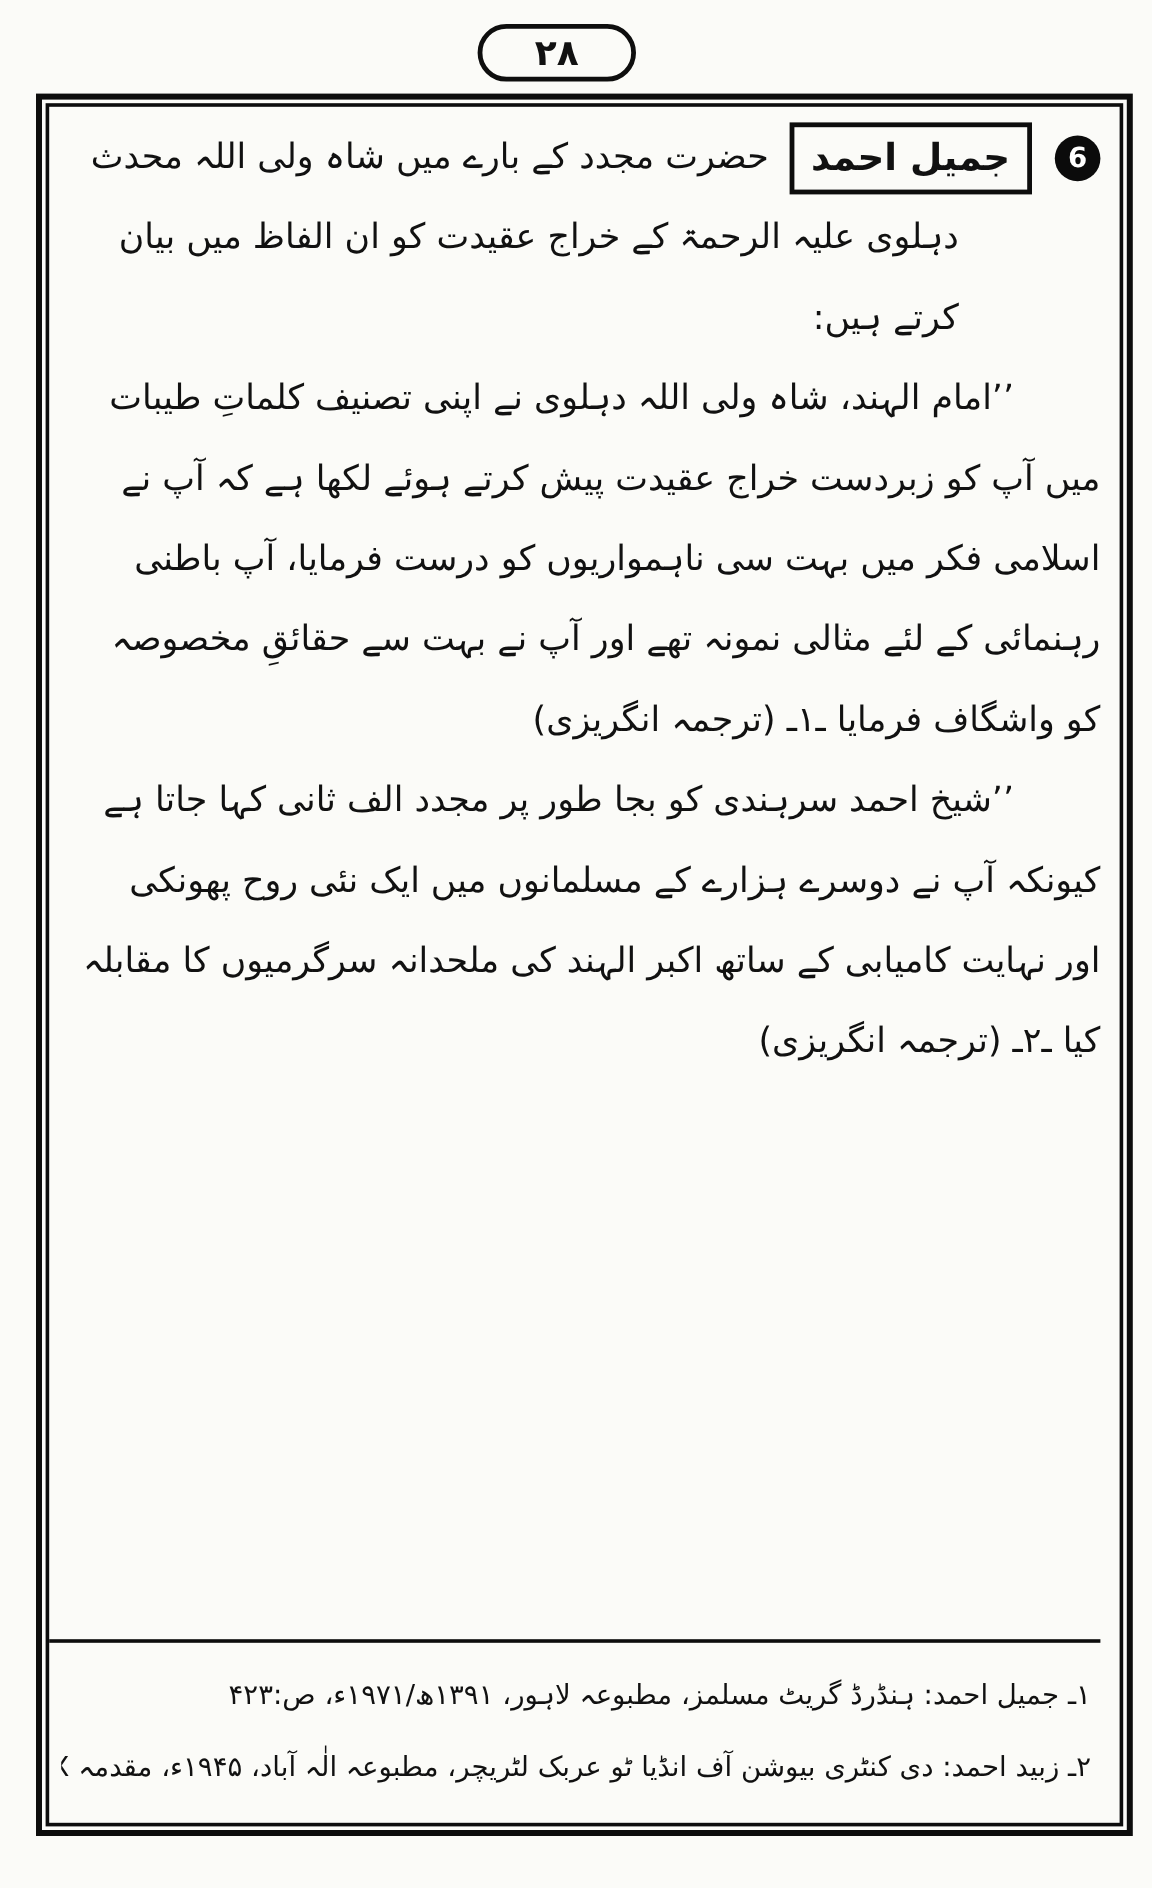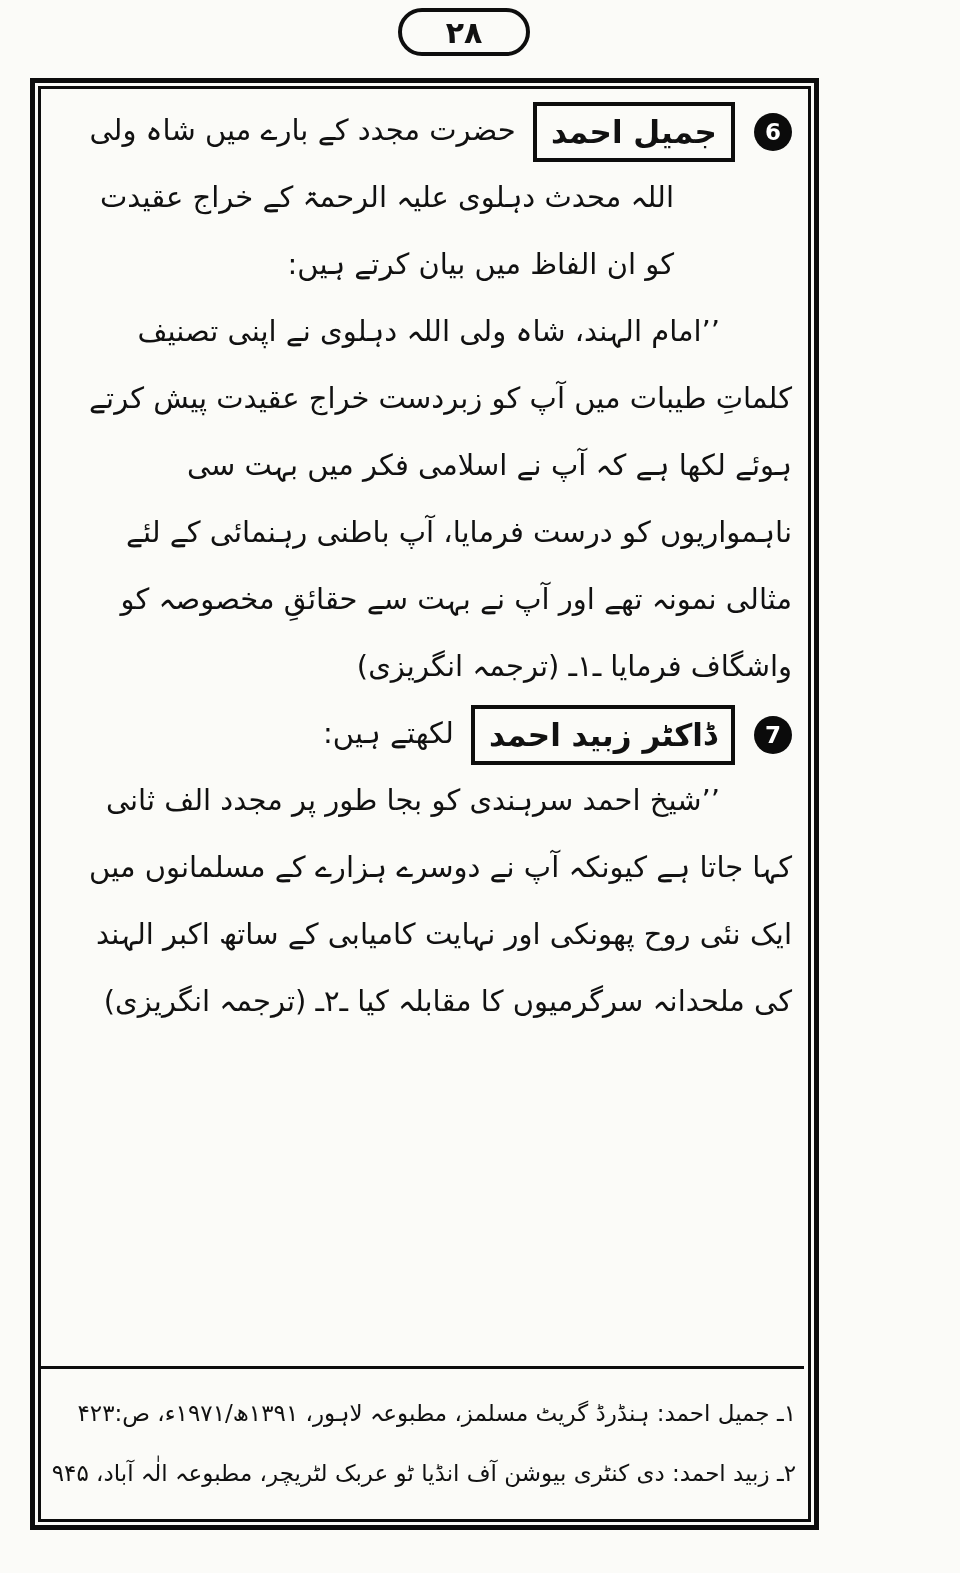--- a/index.html
+++ b/index.html
@@ -7,33 +7,33 @@
   body {
     position:relative;
     background:#fbfbf8;
     font-family:"DejaVu Sans", sans-serif;
     color:#111;
     overflow:hidden;
   }
 
   
   .page-pill {
-    position:absolute; left:398px; top:8px;
+    position:absolute; left:398px; top:20px;
     width:132px; height:48px;
     border:4px solid #0e0e0e;
     border-radius:26px;
     display:flex; align-items:center; justify-content:center;
     font-size:30px; font-weight:bold;
     background:#fbfbf8;
   }
 
   
   .frame-outer {
     position:absolute; left:30px; top:78px;
-    width:789px; height:1452px;
+    width:914px; height:1452px;
     border:5px solid #0d0d0d;
     background:#fbfbf8;
   }
   .frame-inner {
     position:absolute; inset:3px;
     border:3px solid #0d0d0d;
   }
 
   .content {
     position:absolute; top:0; left:0; right:0;
@@ -72,21 +72,21 @@
   }
 
   .quote {
     text-indent:72px;  
     margin-left:6px;
     text-align:right;
   }
 
   
   .footer {
-    position:absolute; left:0; right:4px; bottom:12px;
+    position:absolute; left:0; right:16px; bottom:12px;
     border-top:3px solid #0d0d0d;
     padding:14px 8px 4px 10px;
     direction:rtl;
     text-align:right;
     font-size:23px;
     line-height:60px;
   }
   .footnote { white-space:nowrap; overflow:hidden; }
 </style>
 </head>
@@ -101,25 +101,20 @@
 
     <div class="content">
 
       <p class="item-header">
         <span class="num-circle">6</span>
         <span class="author-box">جمیل احمد</span>
         <span>حضرت مجدد کے بارے میں شاہ ولی اللہ محدث دہلوی علیہ الرحمۃ کے خراج عقیدت کو ان الفاظ میں بیان کرتے ہیں:</span>
       </p>
       <p class="quote">’’امام الہند، شاہ ولی اللہ دہلوی نے اپنی تصنیف کلماتِ طیبات میں آپ کو زبردست خراج عقیدت پیش کرتے ہوئے لکھا ہے کہ آپ نے اسلامی فکر میں بہت سی ناہمواریوں کو درست فرمایا، آپ باطنی رہنمائی کے لئے مثالی نمونہ تھے اور آپ نے بہت سے حقائقِ مخصوصہ کو واشگاف فرمایا ـ۱ـ (ترجمہ انگریزی)</p>
 
-      <p class="item-header item-header-single">
-        <span class="num-circle">7</span>
-        <span class="author-box">ڈاکٹر زبید احمد</span>
-        <span>لکھتے ہیں:</span>
-      </p>
       <p class="quote">’’شیخ احمد سرہندی کو بجا طور پر مجدد الف ثانی کہا جاتا ہے کیونکہ آپ نے دوسرے ہزارے کے مسلمانوں میں ایک نئی روح پھونکی اور نہایت کامیابی کے ساتھ اکبر الہند کی ملحدانہ سرگرمیوں کا مقابلہ کیا ـ۲ـ (ترجمہ انگریزی)</p>
 
     </div>
 
     <div class="footer">
       <div class="footnote">۱ـ جمیل احمد: ہنڈرڈ گریٹ مسلمز، مطبوعہ لاہور، ۱۳۹۱ھ/۱۹۷۱ء، ص:۴۲۳</div>
       <div class="footnote">۲ـ زبید احمد: دی کنٹری بیوشن آف انڈیا ٹو عربک لٹریچر، مطبوعہ الٰہ آباد، ۱۹۴۵ء، مقدمہ XXIX</div>
     </div>
 
   </div>

